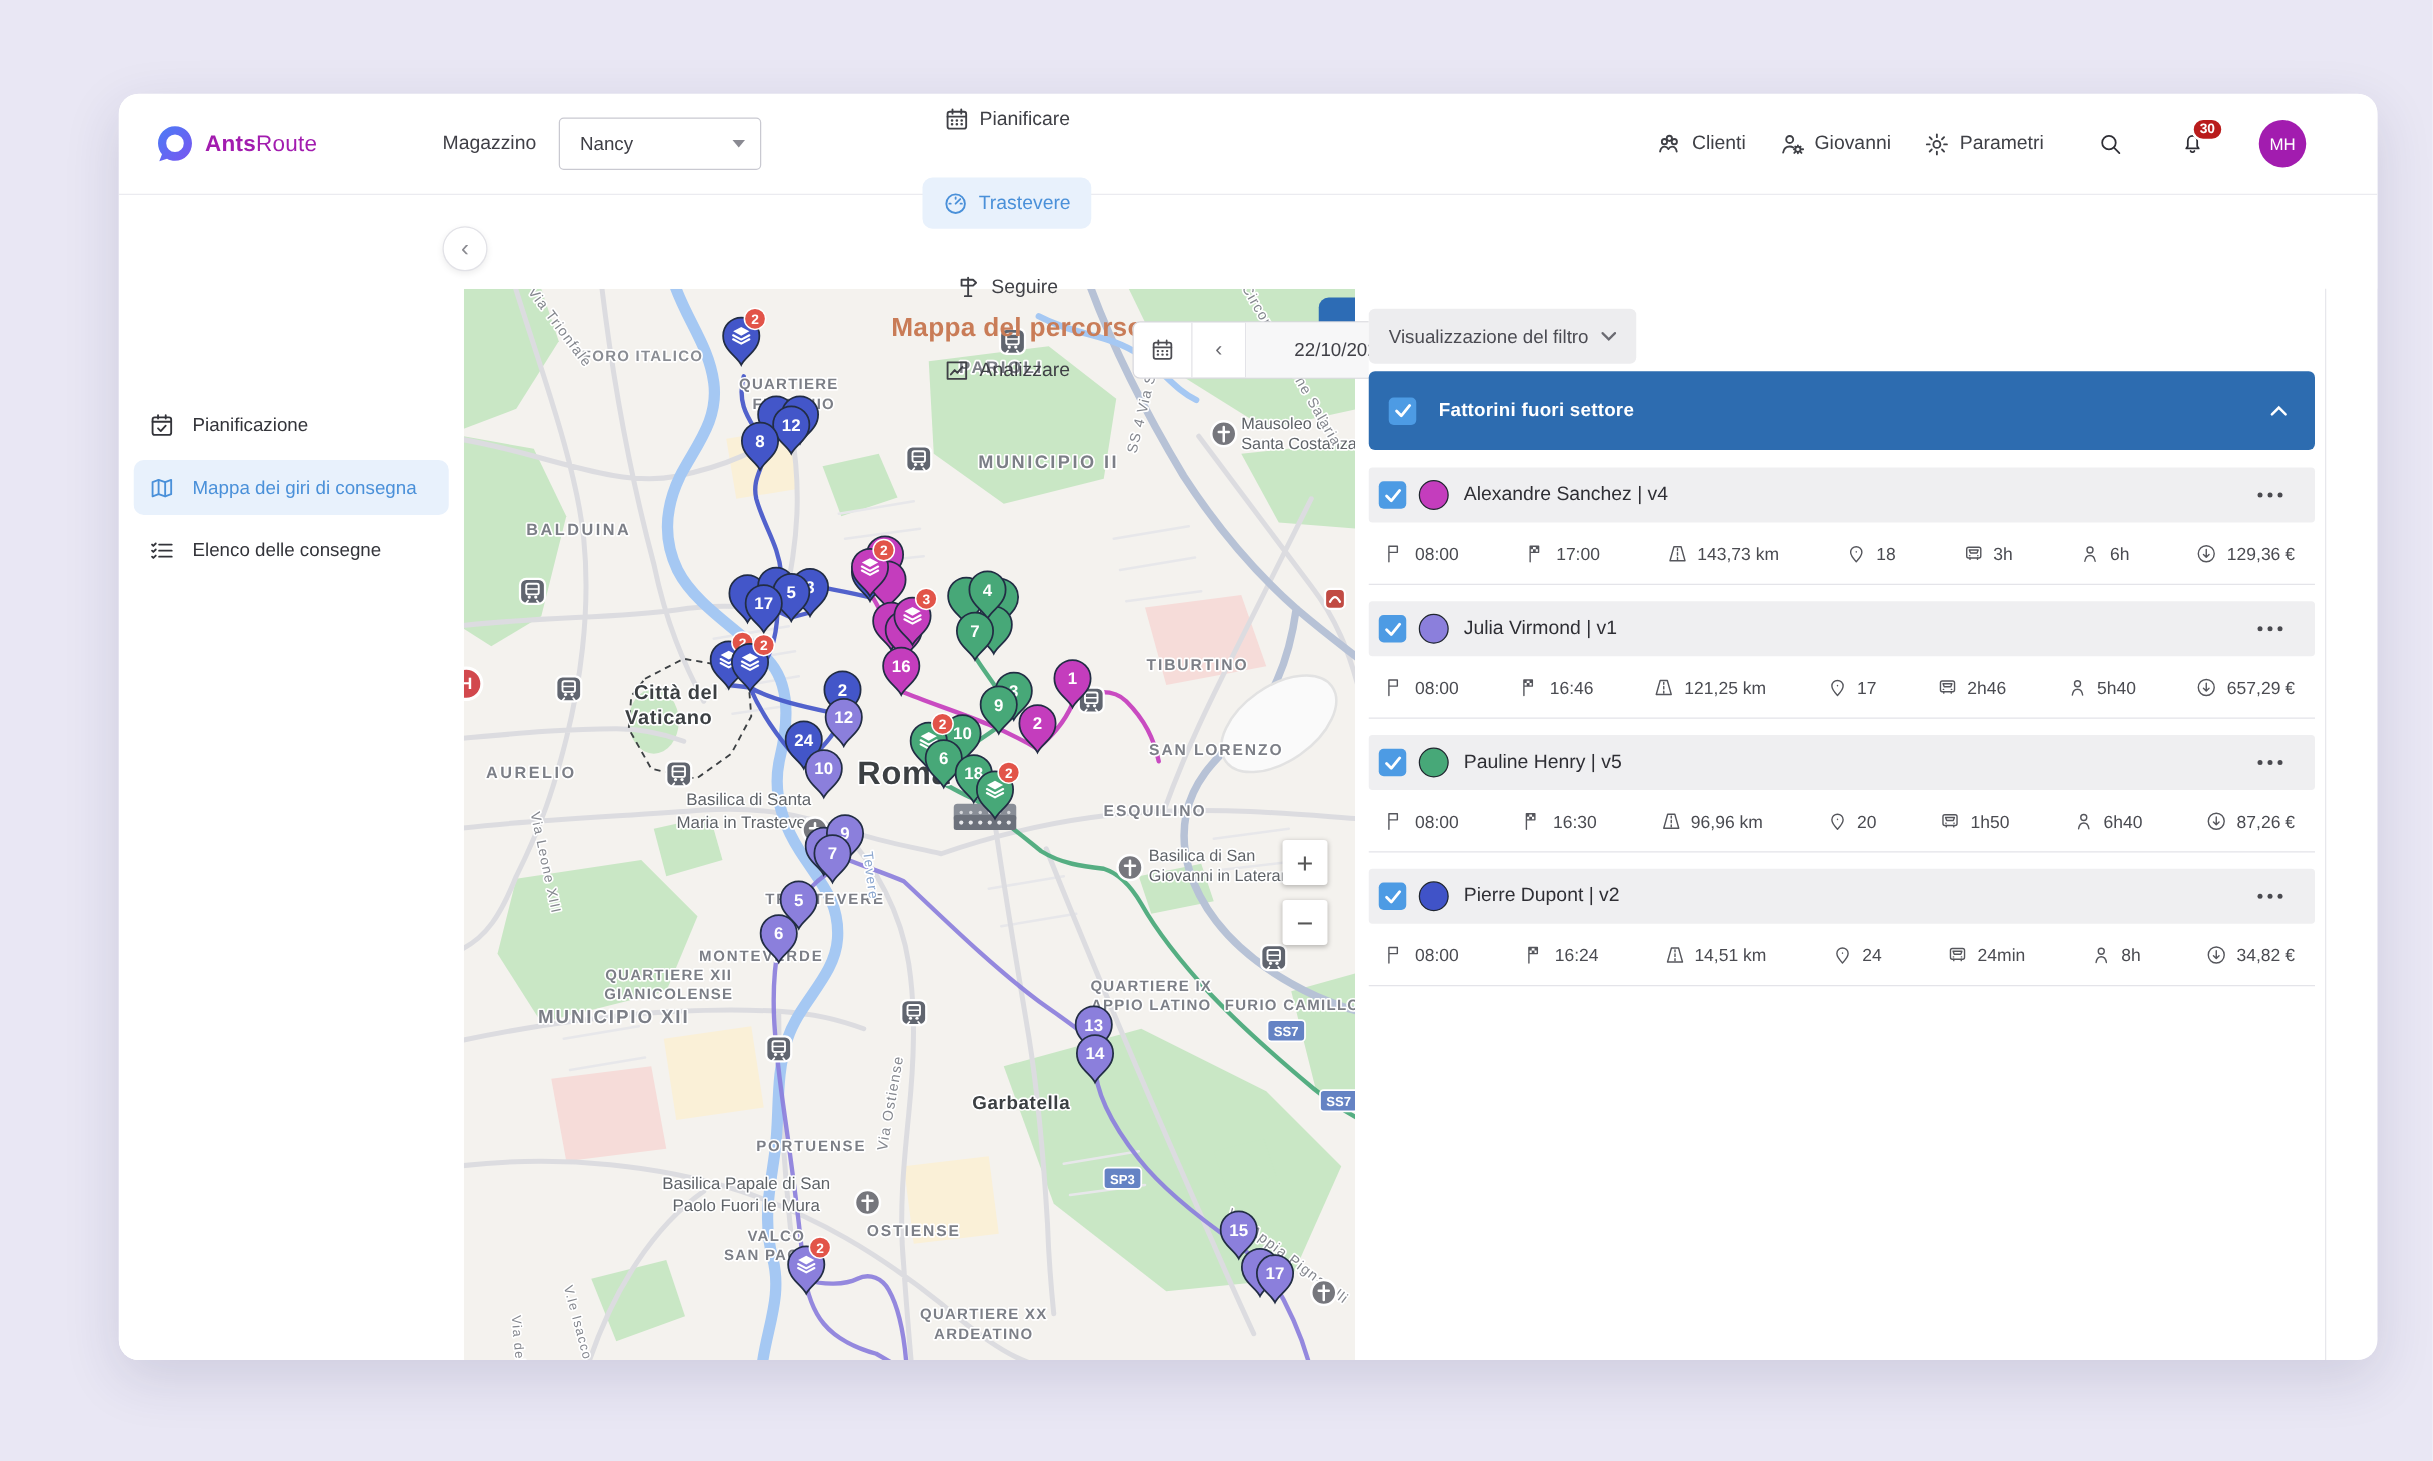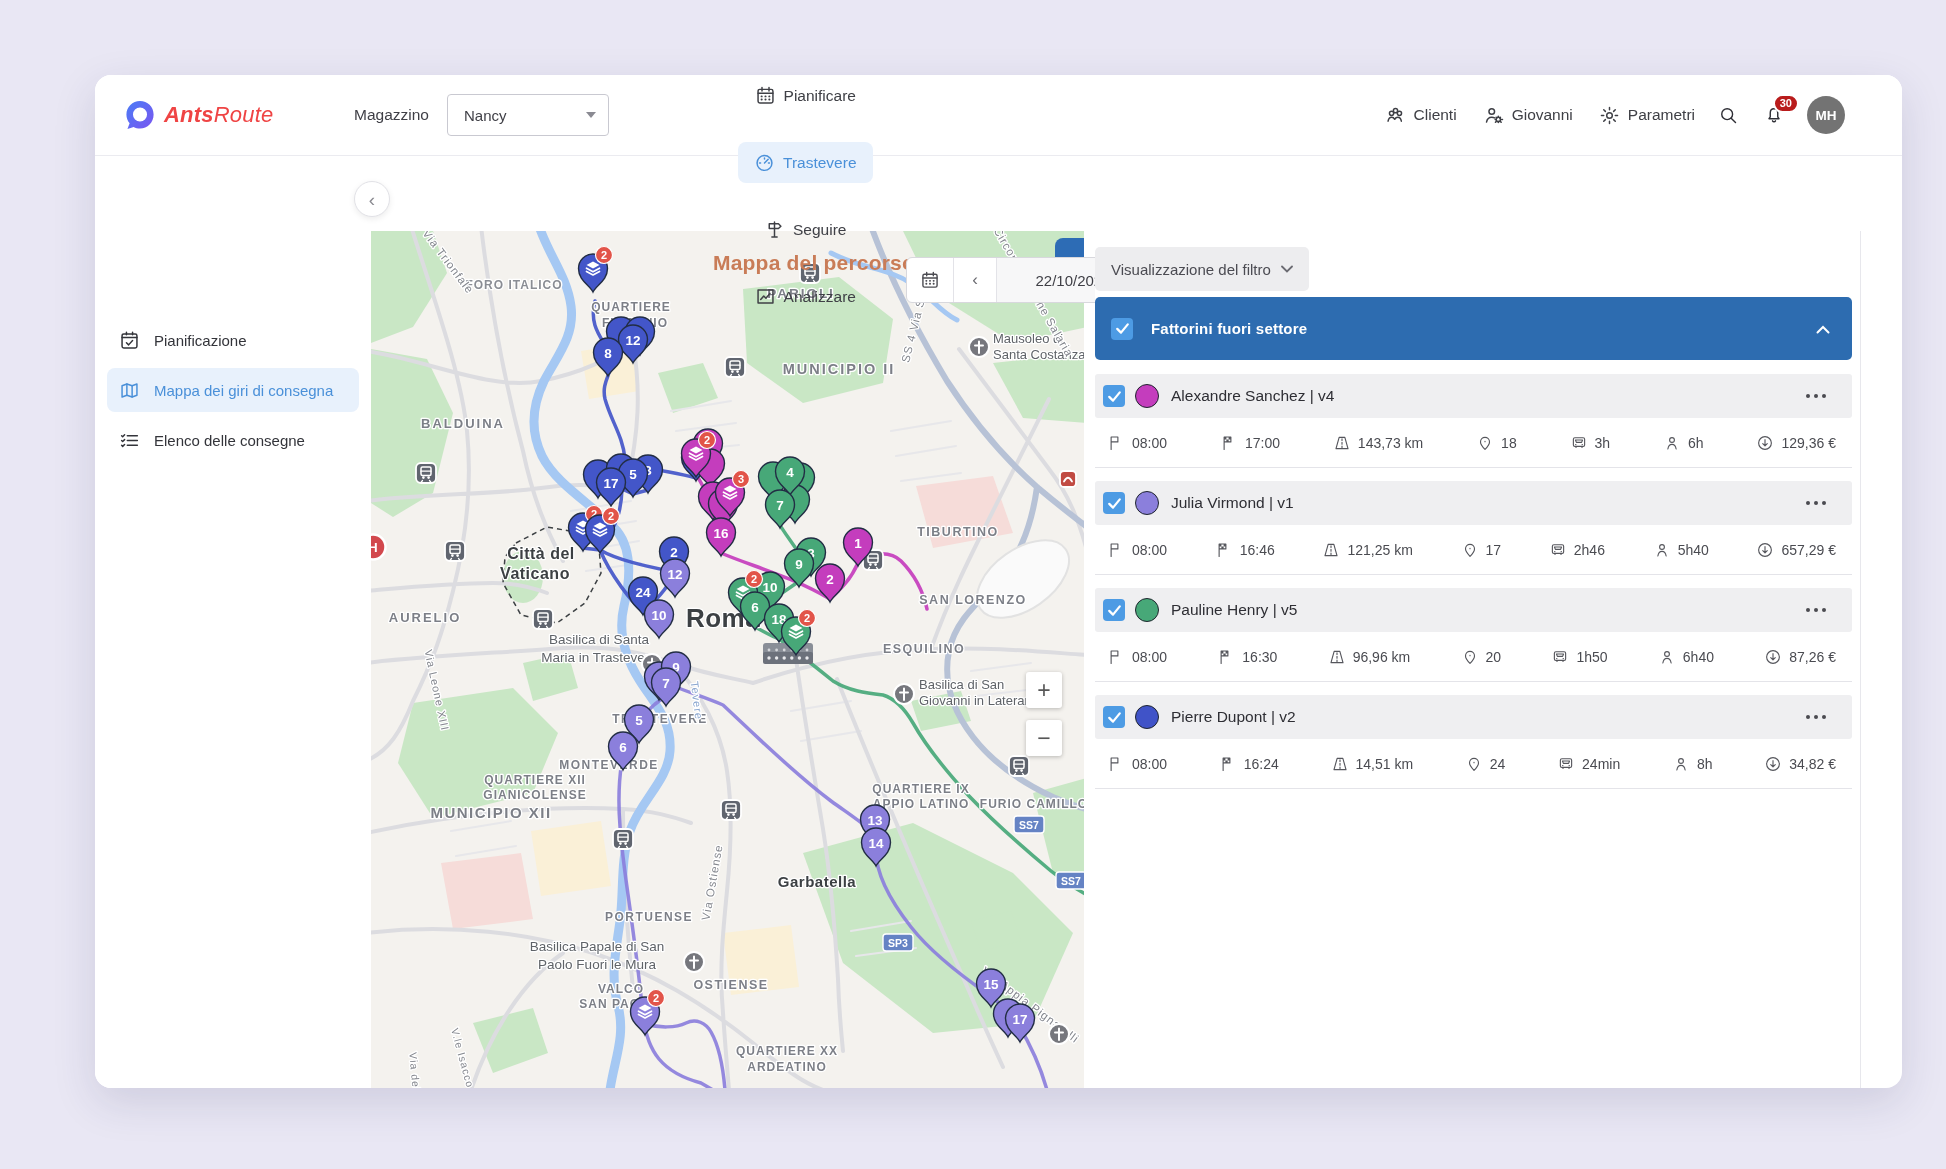--- a/index.html
+++ b/index.html
@@ -3,36 +3,36 @@
 <meta charset="utf-8">
 <style>
   html,body{margin:0;padding:0;width:1946px;height:1169px;overflow:hidden;
     font-family:"Liberation Sans",sans-serif;background:#e9e7f4;}
   .stage{position:relative;width:1946px;height:1169px;}
   .app-card{position:absolute;left:95px;top:75px;width:1807px;height:1013px;background:#fff;
     border-radius:16px;box-shadow:0 14px 44px rgba(45,45,90,.14);overflow:hidden;}
   
   .top-nav{position:absolute;left:0;top:0;right:0;height:80px;border-bottom:1px solid #ebebf0;background:#fff;z-index:30;}
   .brand{position:absolute;left:30px;top:0;height:80px;display:flex;align-items:center;gap:9px;}
-  .brand-text{font-size:22px;color:#ef4444;letter-spacing:.2px;font-style:italic;}
+  .brand-text{font-size:18px;color:#a21caf;letter-spacing:.2px;}
   .brand-text b{font-weight:700;} .brand-text span{font-weight:300;}
   .warehouse{position:absolute;left:259px;top:0;height:80px;display:flex;align-items:center;gap:18px;}
   .wh-label{font-size:15.5px;color:#3f3f46;}
   .wh-select{width:132px;height:40px;border:1px solid #c9c9d1;border-radius:4px;display:flex;align-items:center;
     justify-content:space-between;padding:0 12px 0 16px;font-size:15px;color:#3f3f46;background:#fff;cursor:pointer;}
   .wh-caret{width:0;height:0;border-left:5px solid transparent;border-right:5px solid transparent;border-top:6px solid #8a8a92;}
   .nav-mid{position:absolute;left:643px;top:0;height:80px;display:flex;align-items:center;gap:26px;flex-direction:column;}
   .nav-item{display:flex;align-items:center;gap:8px;font-size:15.5px;color:#3f4046;padding:10px 8px;border-radius:8px;cursor:pointer;white-space:nowrap;}
   .nav-item .ic{width:21px;height:21px;}
   .nav-item.active{background:#e8f1fc;color:#4a90d9;padding:10px 16px;}
-  .nav-right{position:absolute;right:57px;top:0;height:80px;display:flex;align-items:center;gap:20px;}
+  .nav-right{position:absolute;right:57px;top:0;height:80px;display:flex;align-items:center;gap:40px;}
   .icon-btn{position:relative;width:26px;height:26px;display:flex;align-items:center;justify-content:center;cursor:pointer;color:#2e2e35;}
   .badge{position:absolute;top:-8px;right:-12px;background:#b91c1c;color:#fff;font-size:11px;font-weight:700;
     border:2px solid #fff;border-radius:11px;padding:1px 5px;line-height:13px;}
-  .avatar{width:38px;height:38px;border-radius:50%;background:#737373;color:#fff;font-size:13.5px;font-weight:700;
+  .avatar{width:38px;height:38px;border-radius:50%;background:#a21caf;color:#fff;font-size:13.5px;font-weight:400;
     display:flex;align-items:center;justify-content:center;cursor:pointer;}
   .ic{width:20px;height:20px;stroke:currentColor;fill:none;stroke-width:1.7;stroke-linecap:round;stroke-linejoin:round;}
   
   .sidebar{position:absolute;left:0;top:81px;width:276px;bottom:0;background:#fff;z-index:20;}
   .side-list{position:absolute;left:0;top:162px;right:0;}
   .side-item{height:44px;margin:0 12px 6px 12px;padding:0 12px;border-radius:8px;display:flex;align-items:center;gap:14px;
     font-size:15px;color:#33343a;cursor:pointer;}
   .side-item .ic{width:21px;height:21px;flex:none;}
   .side-item.active{background:#e8f1fc;color:#4a90d9;}
   

